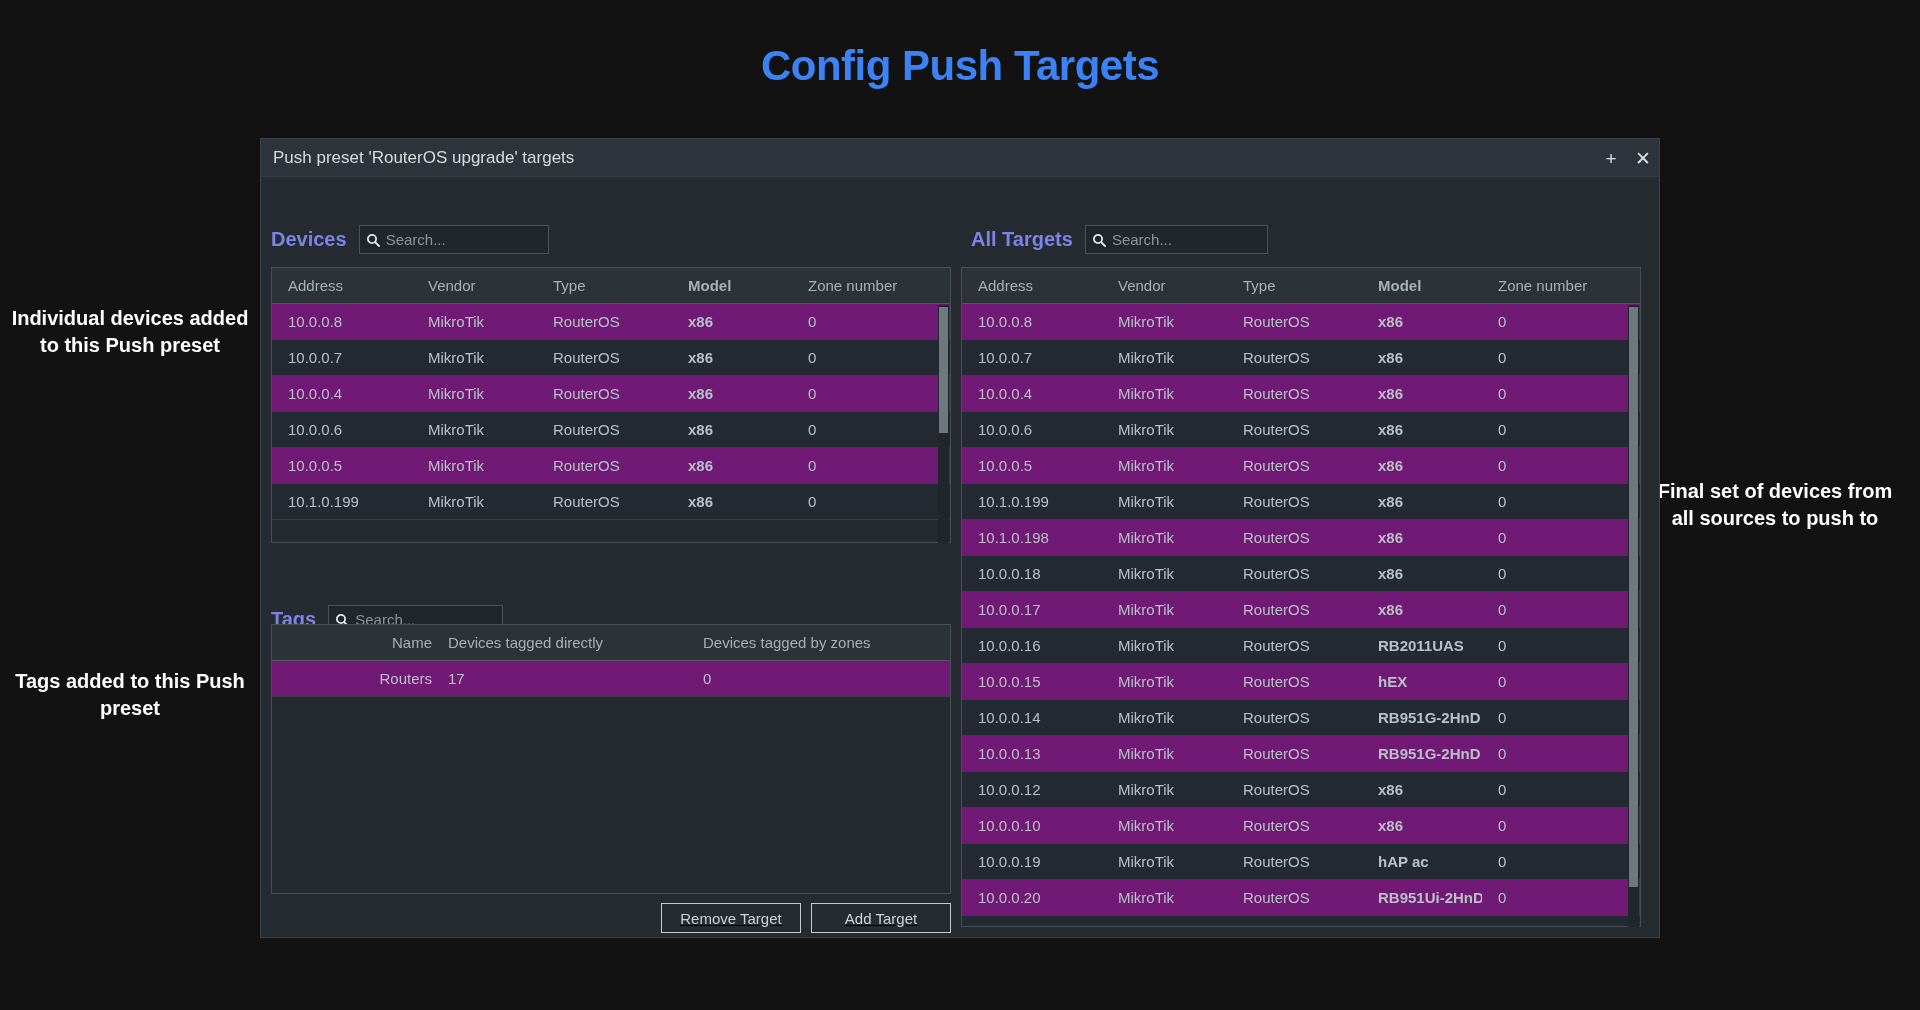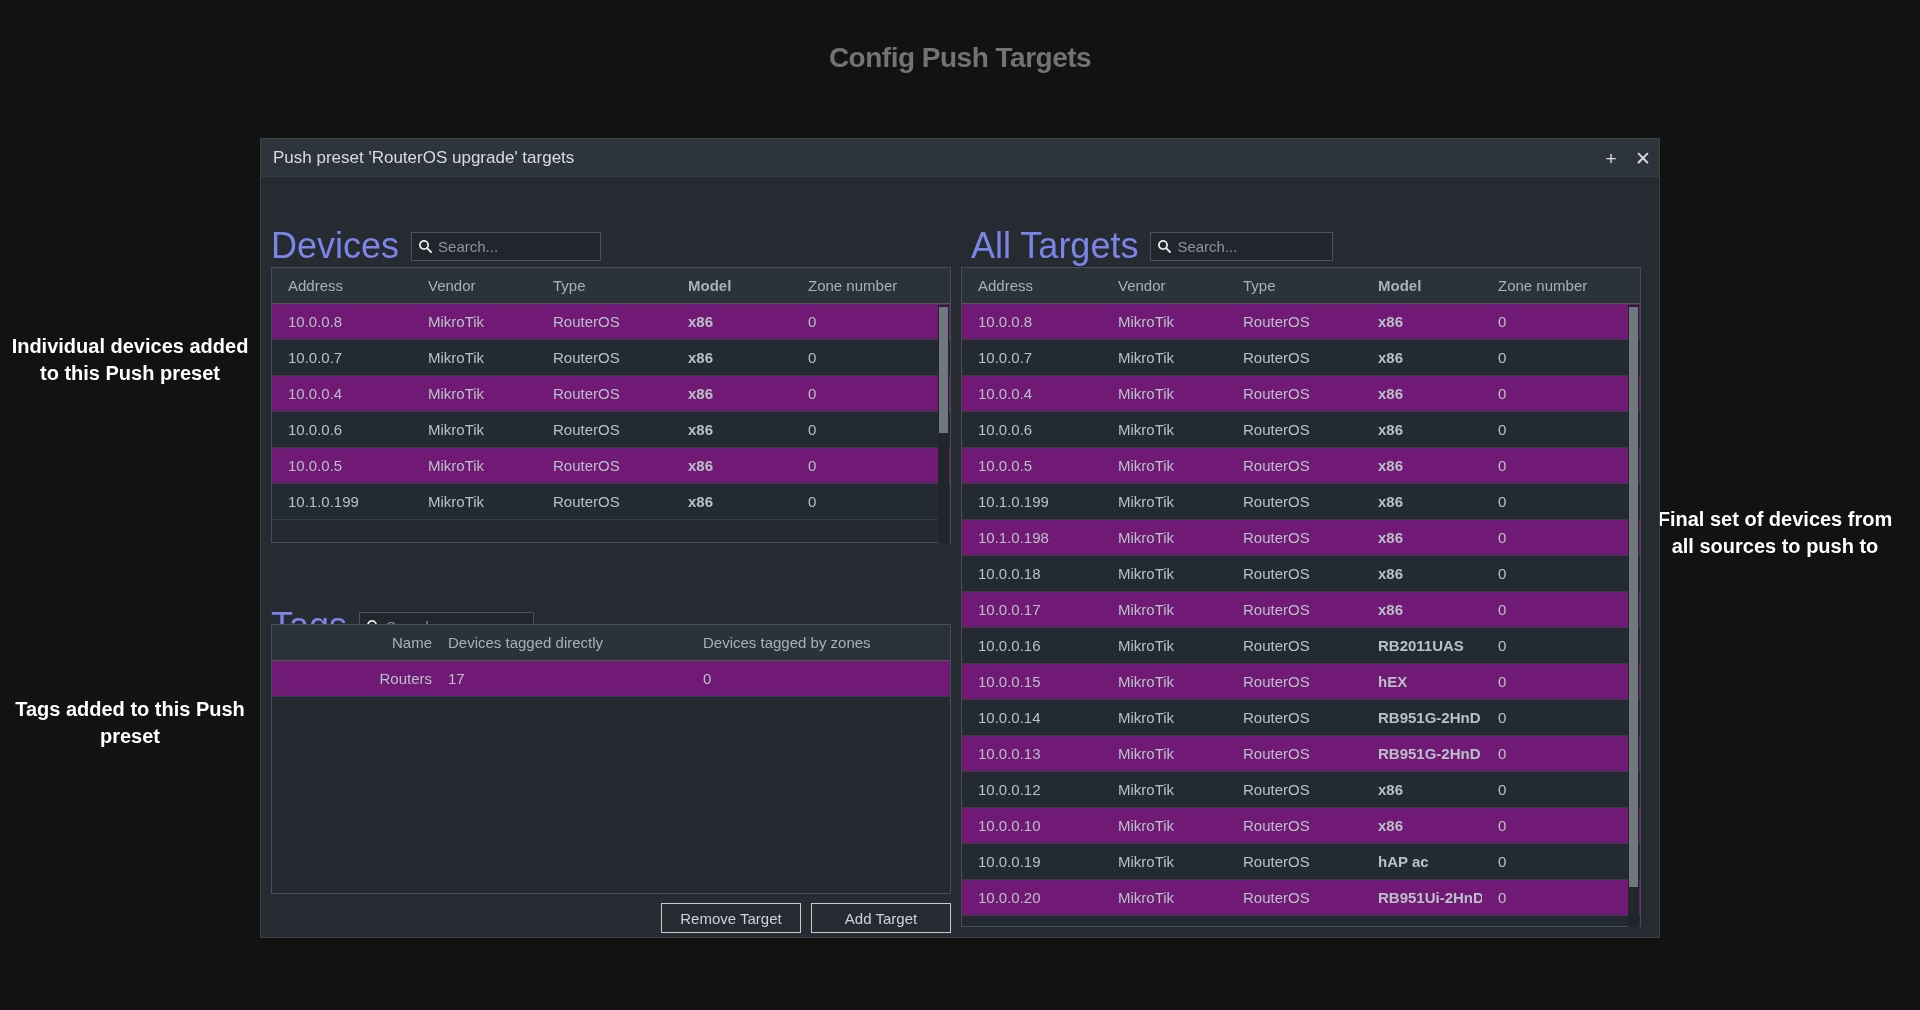--- a/index.html
+++ b/index.html
@@ -7,35 +7,34 @@
     width: 1920px; height: 1010px;
     background: #121212;
     font-family: "Liberation Sans", sans-serif;
     overflow: hidden;
   }
   .page { position: relative; width: 1920px; height: 1010px; background: #121212; }
 
   .page-title {
     position: absolute; top: 42px; left: 0; width: 1920px;
     text-align: center;
-    color: #737373;
-    font-size: 28px;
+    color: #3b82f6;
+    font-size: 42px;
     font-weight: bold;
     letter-spacing: -0.5px;
   }
 
   
   .annot {
     position: absolute;
     color: #ffffff;
     font-size: 20px;
     font-weight: bold;
     text-align: center;
     line-height: 1.35;
-    margin-top: 28px;
   }
   #annot-left-devices { left: 6px; top: 305px; width: 248px; }
   #annot-left-tags    { left: 6px; top: 668px; width: 248px; }
   #annot-right-final  { left: 1650px; top: 478px; width: 250px; }
 
   
   .window {
     position: absolute;
     left: 260px; top: 138px;
     width: 1400px; height: 800px;
@@ -71,22 +70,22 @@
 
   .sec-head {
     display: flex; align-items: center; gap: 12px;
   }
   #devices-header { position: absolute; left: 10px; top: 48px; }
   #all-targets-header { position: absolute; left: 10px; top: 48px; }
   #tags-header { position: absolute; left: 10px; top: 428px; }
 
   .sec-title {
     color: #7c84e8;
-    font-size: 36px;
-    font-weight: normal;
+    font-size: 20px;
+    font-weight: bold;
   }
   .search-box {
     display: flex; align-items: center;
     height: 29px;
     background: #20262c;
     border: 1px solid #4a525a;
   }
   .search-box.w190 { width: 190px; }
   .search-box.w175 { width: 175px; }
   .search-box.w183 { width: 183px; }
@@ -172,21 +171,21 @@
   }
   #devices-scrollbar    { top: 37px; height: 238px; }
   #devices-scrollbar .thumb { top: 2px; height: 126px; }
   #alltargets-scrollbar { top: 37px; height: 622px; }
   #alltargets-scrollbar .thumb { top: 2px; height: 580px; }
 
   
   .btn-row {
     position: absolute;
     left: 10px; top: 726px; width: 680px;
-    display: flex; justify-content: flex-end; gap: 10px;
+    display: flex; justify-content: flex-end; gap: 10px; text-decoration: underline;
   }
   .btn {
     height: 30px;
     min-width: 140px;
     background: #252b31;
     border: 1px solid #c6cbd0;
     color: #ced3d8;
     font-size: 15px;
     display: flex; align-items: center; justify-content: center;
     cursor: default;

